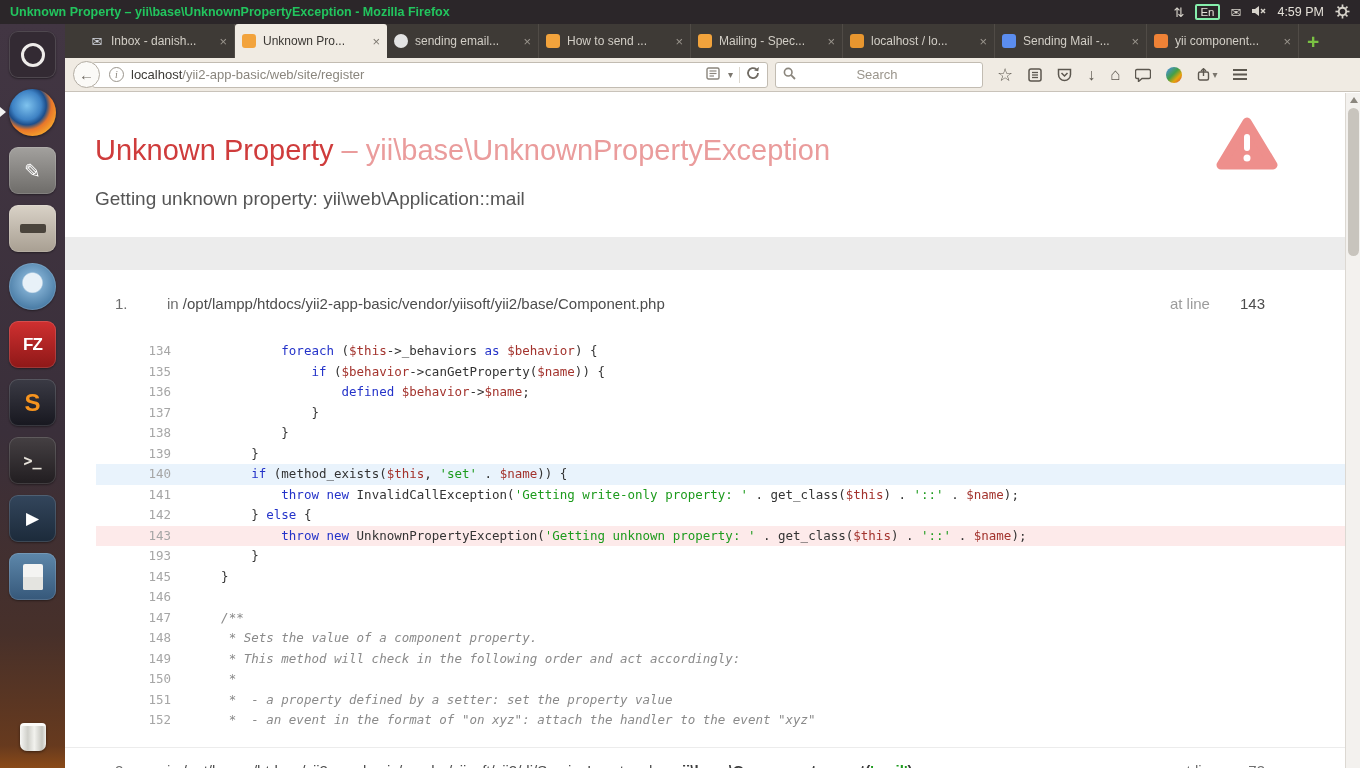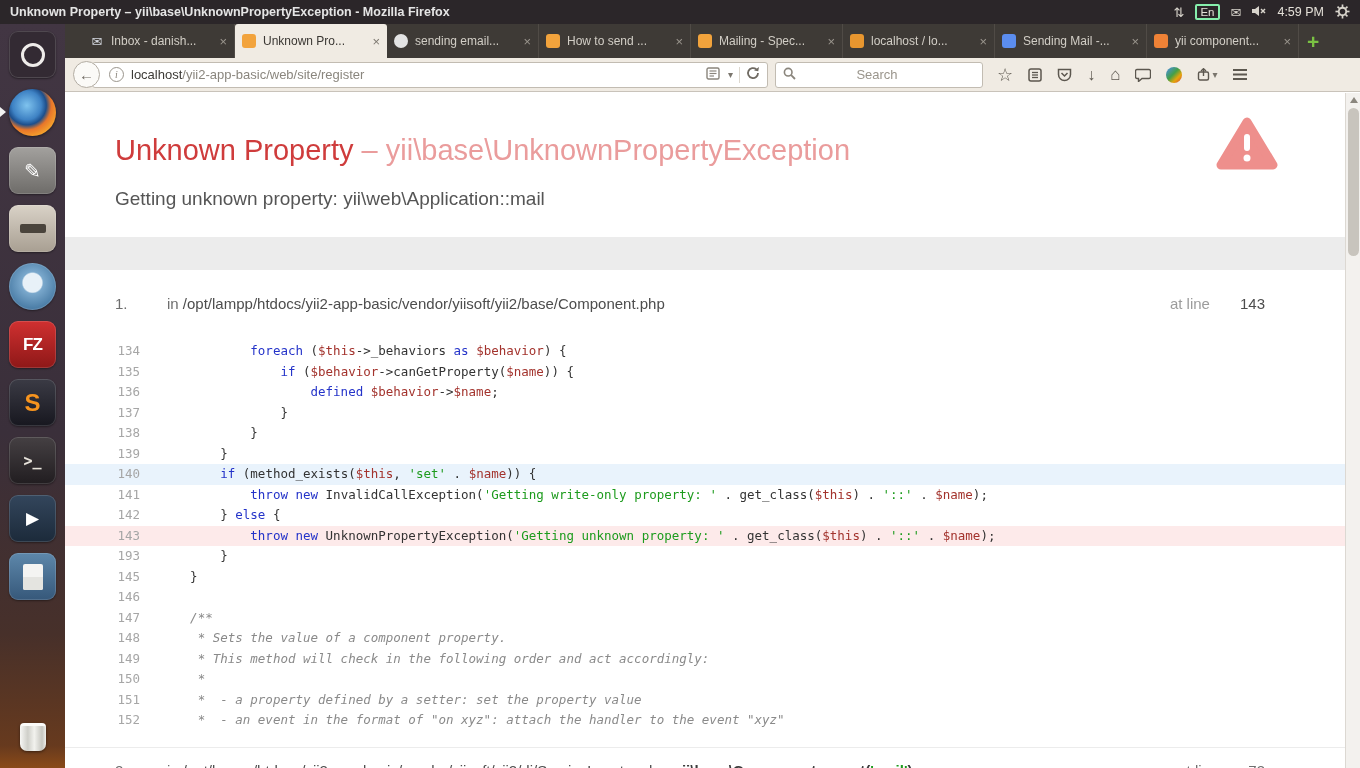--- a/index.html
+++ b/index.html
@@ -2,21 +2,21 @@
 <html><head>
 <meta charset="utf-8">
 <style>
   * { margin:0; padding:0; box-sizing:border-box; }
   html,body { width:1360px; height:768px; overflow:hidden; }
   body { font-family:"Liberation Sans","DejaVu Sans",sans-serif; background:#fff; position:relative; }
 
   
   .sysbar { position:absolute; top:0; left:0; width:1360px; height:24px; background:#2b2629;
             color:#dfdbd2; display:flex; align-items:center; font-size:12.5px; z-index:50; }
-  .sys-title { margin-left:10px; font-weight:bold; color:#e5e5e5; white-space:nowrap; }
+  .sys-title { margin-left:10px; font-weight:bold; color:#22c55e; white-space:nowrap; }
   .sys-right { margin-left:auto; display:flex; align-items:center; gap:11px; padding-right:10px; }
   .sysicon { color:#d8d4cc; font-size:13px; line-height:1; }
   .sys-en { font-size:11.5px; border:2px solid #86efac; border-radius:2px; padding:0 3px; color:#e4e0d8; }
   .sys-time { color:#e4e0d8; }
 
   
   .launcher { position:absolute; top:24px; left:0; width:65px; height:744px;
               background:linear-gradient(180deg,#423643 0%,#3a2f3a 55%,#47302a 82%,#673a1e 97%,#8a4a18 100%);
               display:flex; flex-direction:column; align-items:center; padding-top:7px; gap:11px; z-index:40; }
   .tile { position:relative; width:47px; height:47px; border-radius:9px; flex:none;
@@ -91,38 +91,38 @@
 
   .content { position:absolute; top:69px; left:0; width:1280px; height:675px; background:#fff; overflow:hidden; }
 
   
   .scrollbar { position:absolute; top:69px; right:0; width:15px; height:675px; background:#f3f1ee; border-left:1px solid #dcd8d2; }
   .sb-up { position:absolute; top:4px; left:4px; width:0; height:0;
            border-bottom:6px solid #8a867e; border-left:4px solid transparent; border-right:4px solid transparent; }
   .sb-thumb { position:absolute; top:15px; left:2px; width:11px; height:148px; background:#c8c4bd; border-radius:6px; }
 
   
-  .err-head { padding:40px 0 0 50px; position:relative; }
+  .err-head { padding:40px 0 0 30px; position:relative; }
   .err-h1 { font-size:29px; font-weight:normal; line-height:34px; }
   .err-title { color:#cf3c3c; }
   .err-class { color:#ea9c9c; }
   .alert-tri { position:absolute; top:22px; right:66px; }
   .err-msg { margin-top:21px; font-size:19px; color:#555; }
   .gray-band { margin-top:27px; width:1280px; height:33px; background:#ececec; }
 
   .frame-head { display:flex; align-items:center; height:36px; margin-top:15px;
                 padding:0 80px 0 50px; font-size:15px; color:#6e6e6e; }
   .frame-head .fnum { width:52px; color:#6e6e6e; flex:none; }
   .frame-head .ffile { color:#4d4d4d; }
   .frame-head .fprefix { color:#6e6e6e; }
   .frame-head .fright { margin-left:auto; display:flex; gap:30px; align-items:center; }
   .frame-head .atline { color:#9c9c9c; }
   .frame-head .flineno { color:#4d4d4d; }
 
-  .codeblock { margin-top:20px; }
+  .codeblock { margin-top:20px;padding-left:31px; }
   .code-line { display:flex; height:20.5px; line-height:20.5px;
                font-family:"DejaVu Sans Mono","Liberation Mono",monospace; font-size:12.5px; }
   .code-line .ln { width:75px; text-align:right; color:#a6a6a6; flex:none; }
   .code-line .lc { margin-left:20px; white-space:pre; }
   .hl-blue { background:#e9f3fc; }
   .hl-red  { background:#fdeaea; }
   .tk-p { color:#333; }
   .tk-k { color:#2433c9; }
   .tk-v { color:#a3332d; }
   .tk-s { color:#1d9b1d; }

